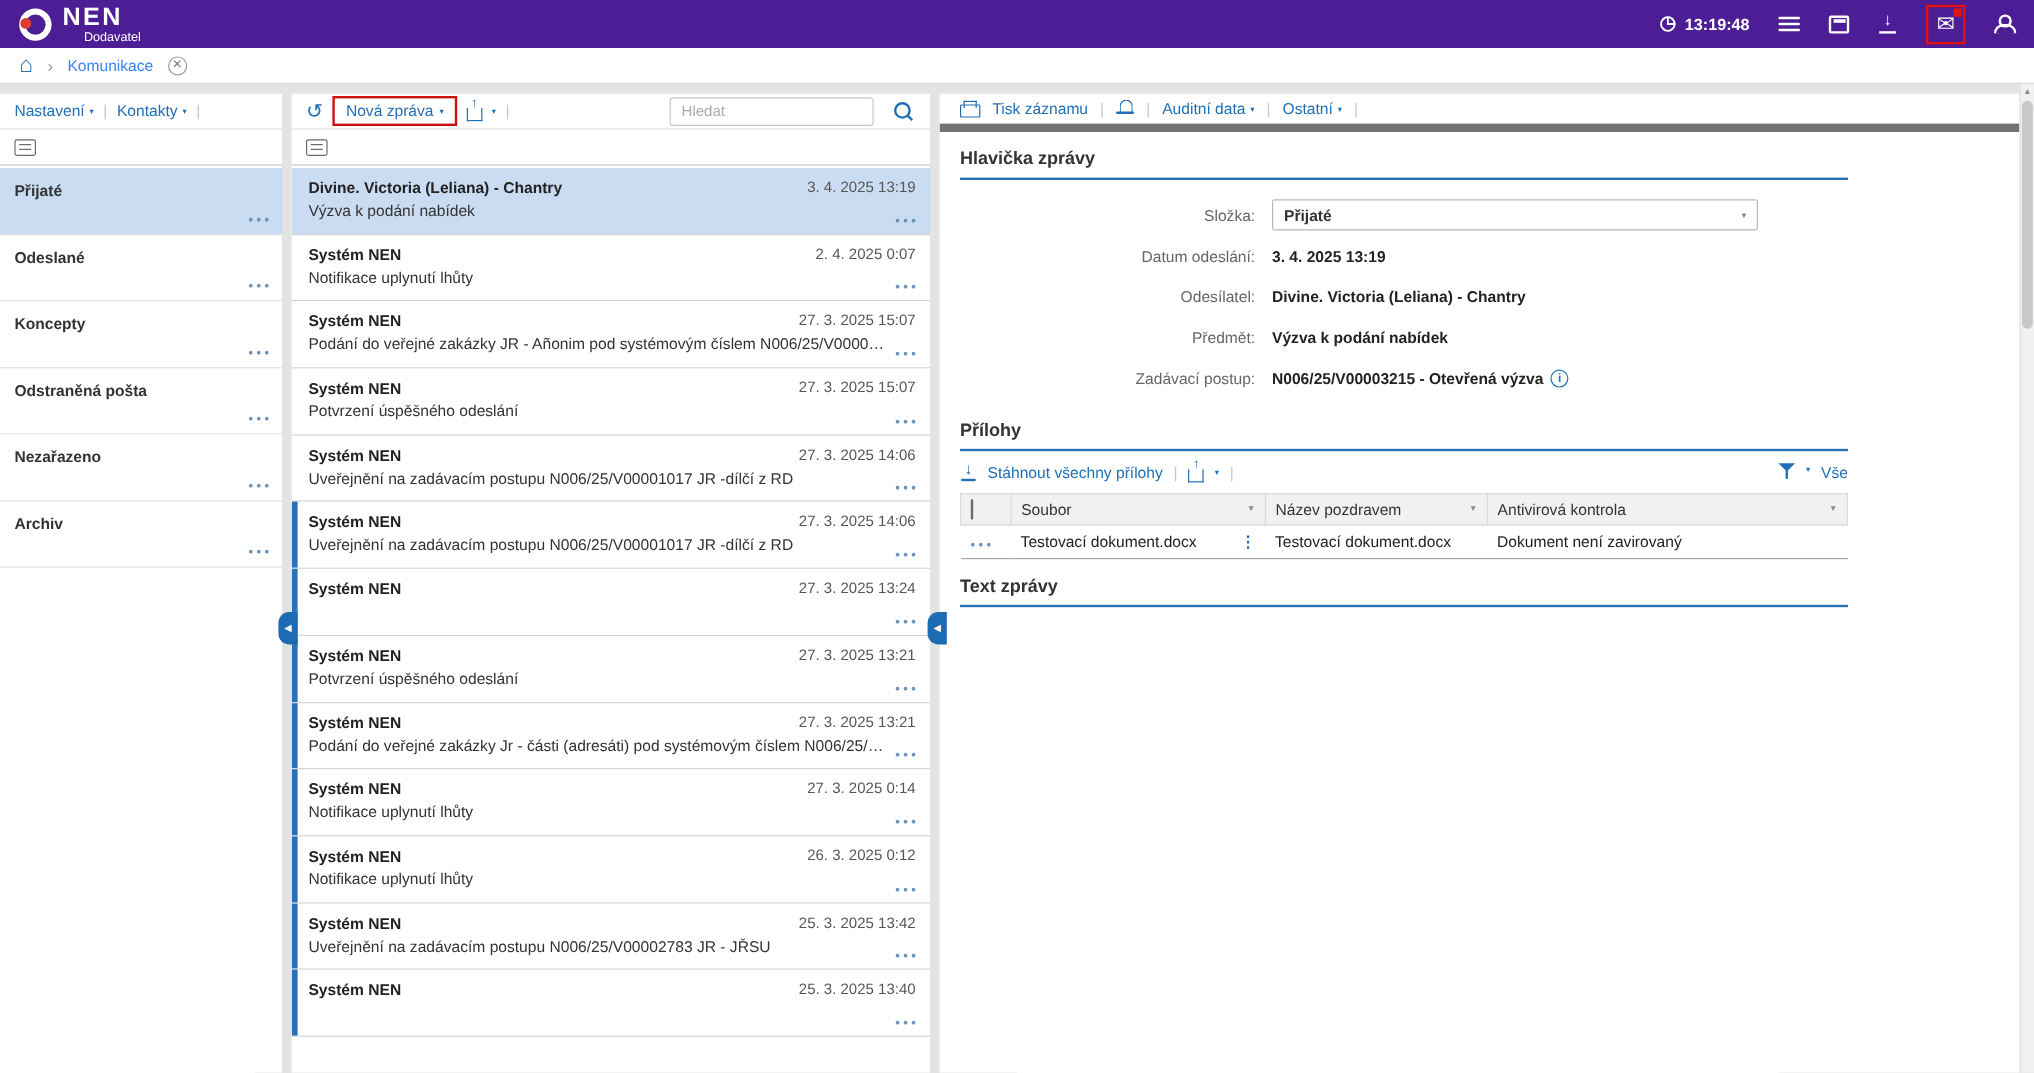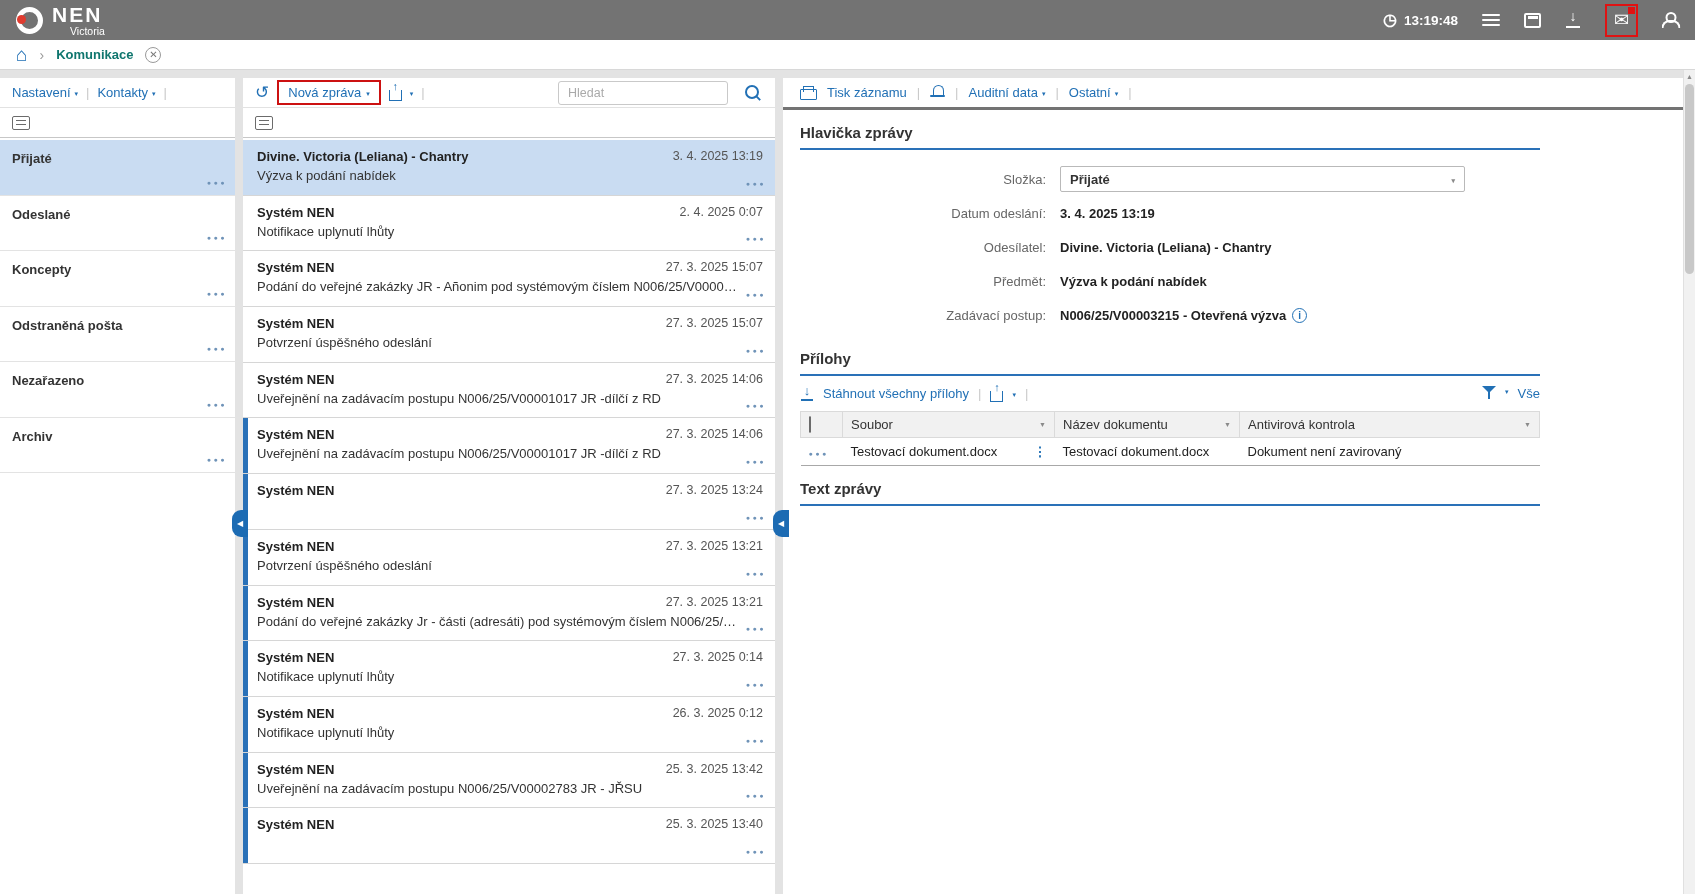--- a/index.html
+++ b/index.html
@@ -1,20 +1,20 @@
 <!DOCTYPE html>
 <html><head>
 <meta charset="utf-8">
 <style>
   * { margin:0; padding:0; box-sizing:border-box; }
   html,body { width:1695px; height:894px; overflow:hidden; }
   body { font-family:"Liberation Sans",sans-serif; font-size:13px; color:#333; background:#e3e3e3; position:relative; }
 
   
-  .topbar { height:40px; background:#737373; display:flex; align-items:center; padding:16px 16px; color:#fff; }
+  .topbar { height:40px; background:#4c1d95; display:flex; align-items:center; padding:16px 16px; color:#fff; }
   .brand { display:flex; align-items:center; gap:9px; }
   .logo { width:27px; height:27px; border-radius:50%; border:5px solid #fff; position:relative; }
   .logo::before { content:""; position:absolute; width:9px; height:9px; background:#e03b2f; border-radius:50%; top:3px; left:-4px; }
   .brand-text { display:flex; flex-direction:column; line-height:1; }
   .brand-name { font-size:21px; font-weight:bold; letter-spacing:2px; }
   .brand-sub { font-size:10.5px; margin:1px 0 0 18px; }
   .top-right { margin-left:auto; display:flex; align-items:center; gap:24px; }
   .time-group { display:flex; align-items:center; gap:7px; font-weight:bold; font-size:13.5px; }
   .clock-icon { font-size:16px; line-height:1; }
   .hamb { width:18px; height:13px; display:flex; flex-direction:column; justify-content:space-between; cursor:pointer; }
@@ -28,21 +28,21 @@
   .mail-glyph { font-size:18px; line-height:1; }
   .mail-badge { position:absolute; top:1px; right:1px; width:7px; height:7px; background:#e01212; }
   .person-icon { width:17px; height:16px; position:relative; cursor:pointer; }
   .person-icon::before { content:""; position:absolute; top:0; left:50%; transform:translateX(-50%); width:7px; height:7px; border:2px solid #fff; border-radius:50%; }
   .person-icon::after { content:""; position:absolute; bottom:0; left:50%; transform:translateX(-50%); width:15px; height:6px; border:2px solid #fff; border-bottom:none; border-radius:8px 8px 0 0; }
 
   
   .breadcrumb { height:30px; background:#fff; display:flex; align-items:center; padding:0 16px; gap:12px; border-bottom:1px solid #d8d8d8; }
   .home-icon { color:#2170b5; font-size:19px; line-height:1; cursor:pointer; }
   .crumb-sep { color:#9a9a9a; font-size:14px; }
-  .crumb-title { font-weight:bold; color:#0f766e; }
+  .crumb-title { font-weight:normal; color:#3b82f6; }
   .crumb-close { width:16px; height:16px; border:1px solid #9a9a9a; border-radius:50%; color:#777; font-size:10px; display:flex; align-items:center; justify-content:center; cursor:pointer; line-height:1; }
 
   
   .main { position:absolute; top:70px; left:0; right:0; bottom:0; }
   .panel { position:absolute; top:8px; bottom:0; background:#fff; overflow:hidden; }
   .panel-left { left:0; width:235px; }
   .panel-mid { left:243px; width:532px; }
   .panel-right { left:783px; width:900px; }
 
   .mini-toolbar { height:30px; display:flex; align-items:center; padding:0 12px; gap:8px; border-bottom:1px solid #e2e2e2; color:#2170b5; }
@@ -76,21 +76,21 @@
   .msg-list { position:absolute; top:62px; left:0; right:0; bottom:0; overflow:hidden; }
   .msg { position:relative; height:55.7px; border-bottom:1px solid #d6d6d6; padding:9px 12px 0 14px; cursor:pointer; }
   .msg.selected { background:#c9dcf2; }
   .msg.unread::before { content:""; position:absolute; left:0; top:0; bottom:0; width:5px; background:#2a71b8; }
   .msg .sender { font-weight:bold; color:#222; padding-right:130px; white-space:nowrap; overflow:hidden; }
   .msg .subject { color:#333; margin-top:4px; padding-right:26px; white-space:nowrap; overflow:hidden; text-overflow:ellipsis; }
   .msg .date { position:absolute; top:9px; right:12px; color:#555; font-size:12.5px; }
   .msg .dots { position:absolute; right:9px; bottom:6px; }
 
   
-  .detail-toolbar { height:32px; display:flex; align-items:center; gap:10px; padding:0 17px; border-bottom:3px solid #737373; color:#2170b5; }
+  .detail-toolbar { height:32px; display:flex; align-items:center; gap:10px; padding:0 17px; border-bottom:7px solid #737373; color:#2170b5; }
   .print-icon { position:relative; width:17px; height:14px; cursor:pointer; }
   .print-icon::before { content:""; position:absolute; top:0; left:3px; right:3px; height:5px; border:1.5px solid #2170b5; border-bottom:none; }
   .print-icon::after { content:""; position:absolute; bottom:0; left:0; right:0; height:9px; border:1.5px solid #2170b5; border-radius:1px; }
   .bell-icon { position:relative; width:15px; height:15px; cursor:pointer; }
   .bell-icon::before { content:""; position:absolute; top:0; left:2.5px; width:9px; height:10px; border:1.7px solid #2170b5; border-bottom:none; border-radius:50% 50% 0 0; }
   .bell-icon::after { content:""; position:absolute; bottom:3px; left:0; width:15px; height:2px; background:#2170b5; border-radius:1px; }
   .detail-content { margin-left:17px; width:740px; }
   .section-title { font-size:15px; font-weight:bold; color:#333; padding:14px 0 7px; }
   .section-rule { height:2px; background:#2a71b8; }
   .fields { padding-top:16px; }
@@ -132,21 +132,21 @@
   .vscroll .thumb { position:absolute; top:14px; left:1px; right:1px; height:190px; background:#c8c8c8; border-radius:5px; cursor:pointer; }
 </style>
 </head>
 <body>
 
 <div class="topbar">
   <div class="brand">
     <span class="logo"></span>
     <span class="brand-text">
       <span class="brand-name">NEN</span>
-      <span class="brand-sub">Victoria</span>
+      <span class="brand-sub">Dodavatel</span>
     </span>
   </div>
   <div class="top-right">
     <span class="time-group">
       <span class="clock-icon">◷</span>
       <span>13:19:48</span>
     </span>
     <span class="hamb">
         <span></span>
         <span></span>
@@ -396,21 +396,21 @@
           <tr>
             <th class="c-icon"><span class="sliders"></span></th>
             <th class="c-file">
                 <span class="th-inner">
                   <span>Soubor</span>
                   <span class="th-chev">▼</span>
                 </span>
               </th>
             <th class="c-name">
                 <span class="th-inner">
-                  <span>Název dokumentu</span>
+                  <span>Název pozdravem</span>
                   <span class="th-chev">▼</span>
                 </span>
               </th>
             <th>
                 <span class="th-inner">
                   <span>Antivirová kontrola</span>
                   <span class="th-chev">▼</span>
                 </span>
               </th>
           </tr>

